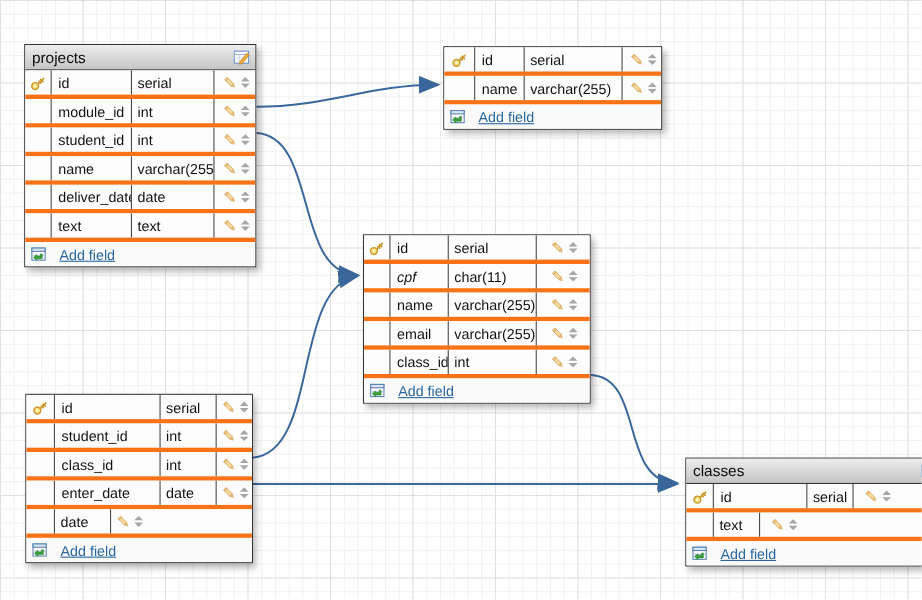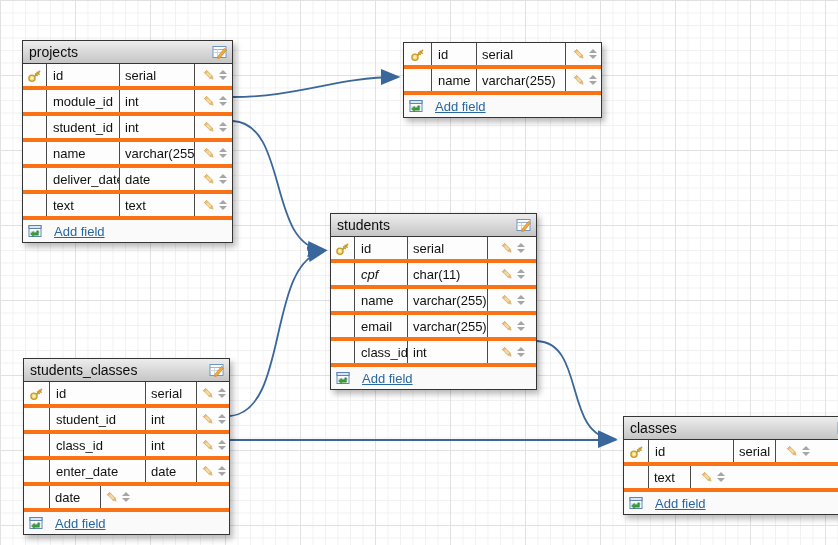--- a/index.html
+++ b/index.html
@@ -280,32 +280,20 @@
             <rect x="1" y="1.5" width="12" height="3" fill="#dbe6f2" stroke="#5c85b5" stroke-width="1"></rect>
             <line x1="1" y1="8" x2="13" y2="8" stroke="#b9c9dc" stroke-width="1"></line>
             <path d="M8.8 6.8 v2 h-3.4 v-1.4 l-3 2.6 3 2.6 v-1.4 h5 v-4.4 z" fill="#3aa23a" stroke="#1f7a1f" stroke-width="0.5"></path>
           </svg>
         </span>
         <span class="add-label">Add field</span>
       </a>
     </div>
   </div>
     <div class="db-table" style="left: 330px; top: 213px; width: 207px;">
-    <div class="tbl-header">
-      <span class="tbl-title">students</span>
-      <span class="edit-icon">
-        <svg width="16" height="16" viewBox="0 0 16 16">
-          <rect x="1" y="2.5" width="13" height="11" fill="#ffffff" stroke="#6f96c9" stroke-width="1"></rect>
-          <line x1="1" y1="5.5" x2="14" y2="5.5" stroke="#9ab2d4" stroke-width="1"></line>
-          <line x1="1" y1="8.5" x2="14" y2="8.5" stroke="#ccd7e6" stroke-width="1"></line>
-          <line x1="5.5" y1="5.5" x2="5.5" y2="13.5" stroke="#ccd7e6" stroke-width="1"></line>
-          <path d="M6 12.2 L12.4 4.4 L14.5 6.1 L8.1 13.9 L5.6 14.4 z" fill="#f2a93d" stroke="#c07c18" stroke-width="0.6"></path>
-        </svg>
-      </span>
-    </div>
     <div class="tbl-rows">
         <div class="tbl-row">
     <span class="cell key-cell" style="width: 24px;">
             <svg width="15" height="15" viewBox="0 0 16 16">
               <path d="M8 9 L13.4 3.6 M10.8 4.6 L12.9 6.7 M9.2 6.3 L10.9 8" fill="none" stroke="#c9992b" stroke-width="1.7" stroke-linecap="round"></path>
               <circle cx="5.3" cy="10.9" r="3.3" fill="#f8df7c" stroke="#c9992b" stroke-width="1.4"></circle>
               <circle cx="5.3" cy="10.9" r="1.1" fill="#fffbe8"></circle>
             </svg>
           </span>
     <span class="cell field-cell field-name" style="width: 53px;">id</span>
@@ -415,32 +403,20 @@
             <rect x="1" y="1.5" width="12" height="3" fill="#dbe6f2" stroke="#5c85b5" stroke-width="1"></rect>
             <line x1="1" y1="8" x2="13" y2="8" stroke="#b9c9dc" stroke-width="1"></line>
             <path d="M8.8 6.8 v2 h-3.4 v-1.4 l-3 2.6 3 2.6 v-1.4 h5 v-4.4 z" fill="#3aa23a" stroke="#1f7a1f" stroke-width="0.5"></path>
           </svg>
         </span>
         <span class="add-label">Add field</span>
       </a>
     </div>
   </div>
     <div class="db-table" style="left: 23px; top: 358px; width: 207px;">
-    <div class="tbl-header">
-      <span class="tbl-title">students_classes</span>
-      <span class="edit-icon">
-        <svg width="16" height="16" viewBox="0 0 16 16">
-          <rect x="1" y="2.5" width="13" height="11" fill="#ffffff" stroke="#6f96c9" stroke-width="1"></rect>
-          <line x1="1" y1="5.5" x2="14" y2="5.5" stroke="#9ab2d4" stroke-width="1"></line>
-          <line x1="1" y1="8.5" x2="14" y2="8.5" stroke="#ccd7e6" stroke-width="1"></line>
-          <line x1="5.5" y1="5.5" x2="5.5" y2="13.5" stroke="#ccd7e6" stroke-width="1"></line>
-          <path d="M6 12.2 L12.4 4.4 L14.5 6.1 L8.1 13.9 L5.6 14.4 z" fill="#f2a93d" stroke="#c07c18" stroke-width="0.6"></path>
-        </svg>
-      </span>
-    </div>
     <div class="tbl-rows">
         <div class="tbl-row">
     <span class="cell key-cell" style="width: 26px;">
             <svg width="15" height="15" viewBox="0 0 16 16">
               <path d="M8 9 L13.4 3.6 M10.8 4.6 L12.9 6.7 M9.2 6.3 L10.9 8" fill="none" stroke="#c9992b" stroke-width="1.7" stroke-linecap="round"></path>
               <circle cx="5.3" cy="10.9" r="3.3" fill="#f8df7c" stroke="#c9992b" stroke-width="1.4"></circle>
               <circle cx="5.3" cy="10.9" r="1.1" fill="#fffbe8"></circle>
             </svg>
           </span>
     <span class="cell field-cell field-name" style="width: 96px;">id</span>

